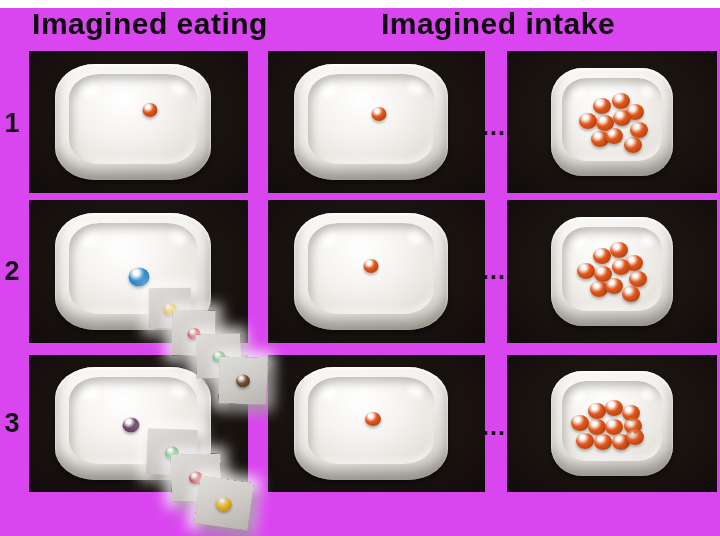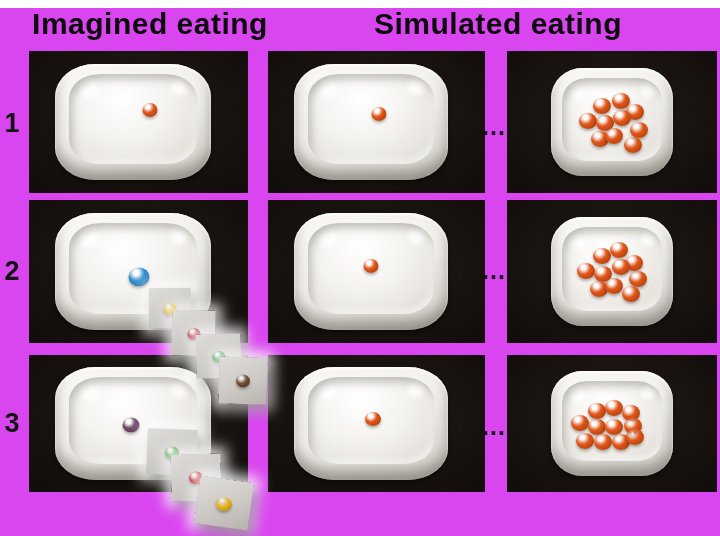--- a/index.html
+++ b/index.html
@@ -54,21 +54,21 @@
   .dots { position:absolute; left:480px; width:28px; text-align:center;
     font-size:25px; font-weight:bold; color:#141414; letter-spacing:1px; line-height:22px; }
   .d1 { top:107px; } .d2 { top:251px; } .d3 { top:407px; }
 </style>
 </head>
 <body>
 
 <div class="fig">
 
   <div class="hdr hdr-left">Imagined eating</div>
-  <div class="hdr hdr-right">Simulated eating</div>
+  <div class="hdr hdr-right">Imagined intake</div>
 
   <div class="rlabel rl1">1</div>
   <div class="rlabel rl2">2</div>
   <div class="rlabel rl3">3</div>
 
   <div class="panel r1 c1">
     <div class="plate">
         <div class="well"></div>
         <div class="candy" style="width: 15px; height: 14px; background: radial-gradient(circle at 36% 28%, rgba(255, 255, 255, 0.95) 0%, rgba(255, 255, 255, 0.25) 15%, rgb(226, 87, 27) 42%, rgb(154, 53, 7) 100%); left: 61%; top: 40%;"></div>
       </div>

